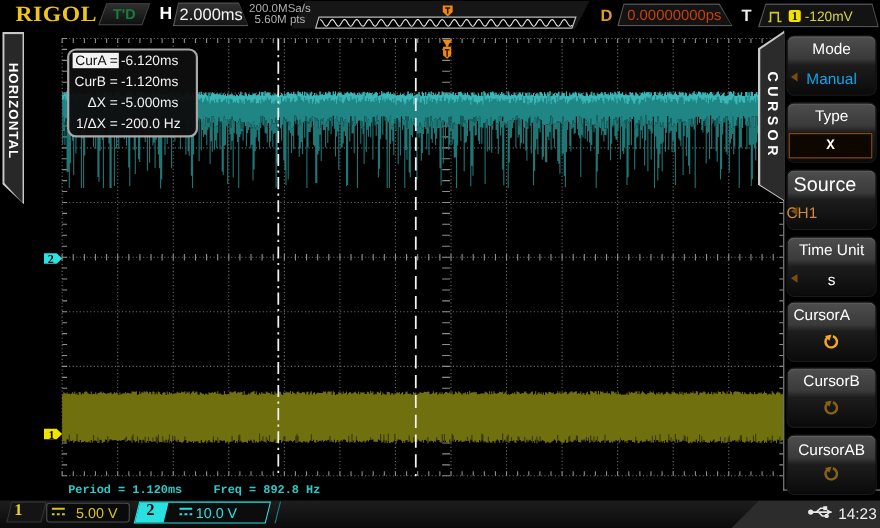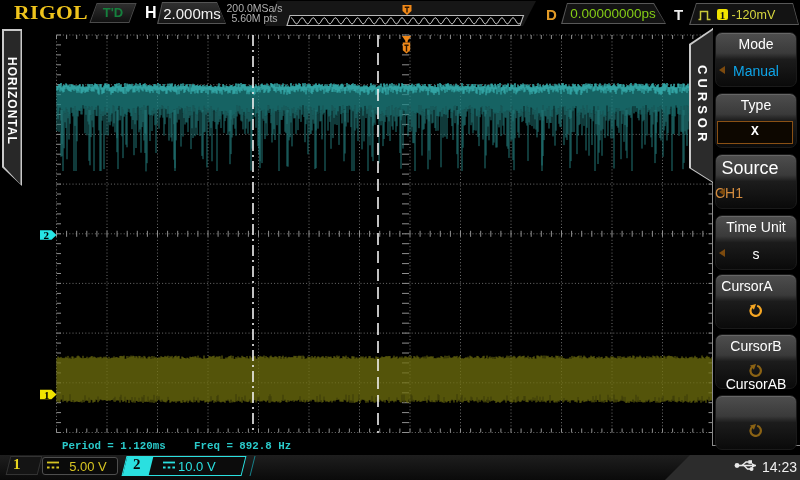--- a/index.html
+++ b/index.html
@@ -21,21 +21,21 @@
  <polygon points="17,1 276,1 263,26 5,26" fill="#161616"></polygon>
  <polygon points="30,15.5 263.5,15.5 260,25.5 27,25.5" fill="#000" stroke="#b8b8b8" stroke-width="1.1"></polygon>
  <path d="M31.0 17.8L31.5 17.9L32.0 18.3L32.5 18.8L33.0 19.5L33.5 20.3L34.0 21.2L34.5 22.0L35.0 22.7L35.5 23.3L36.0 23.7L36.5 23.8L37.0 23.7L37.5 23.4L38.0 22.8L38.5 22.2L39.0 21.3L39.5 20.5L40.0 19.7L40.5 18.9L41.0 18.4L41.5 18.0L42.0 17.8L42.5 17.9L43.0 18.2L43.5 18.7L44.0 19.4L44.5 20.2L45.0 21.0L45.5 21.8L46.0 22.6L46.5 23.2L47.0 23.6L47.5 23.8L48.0 23.7L48.5 23.5L49.0 23.0L49.5 22.3L50.0 21.5L50.5 20.7L51.0 19.8L51.5 19.1L52.0 18.5L52.5 18.0L53.0 17.8L53.5 17.8L54.0 18.1L54.5 18.6L55.0 19.2L55.5 20.0L56.0 20.8L56.5 21.7L57.0 22.4L57.5 23.1L58.0 23.5L58.5 23.8L59.0 23.8L59.5 23.5L60.0 23.1L60.5 22.4L61.0 21.7L61.5 20.8L62.0 20.0L62.5 19.2L63.0 18.6L63.5 18.1L64.0 17.8L64.5 17.8L65.0 18.0L65.5 18.5L66.0 19.1L66.5 19.8L67.0 20.7L67.5 21.5L68.0 22.3L68.5 23.0L69.0 23.5L69.5 23.7L70.0 23.8L70.5 23.6L71.0 23.2L71.5 22.6L72.0 21.8L72.5 21.0L73.0 20.2L73.5 19.4L74.0 18.7L74.5 18.2L75.0 17.9L75.5 17.8L76.0 18.0L76.5 18.4L77.0 18.9L77.5 19.7L78.0 20.5L78.5 21.3L79.0 22.2L79.5 22.8L80.0 23.4L80.5 23.7L81.0 23.8L81.5 23.7L82.0 23.3L82.5 22.7L83.0 22.0L83.5 21.2L84.0 20.3L84.5 19.5L85.0 18.8L85.5 18.3L86.0 17.9L86.5 17.8L87.0 17.9L87.5 18.3L88.0 18.8L88.5 19.5L89.0 20.3L89.5 21.2L90.0 22.0L90.5 22.7L91.0 23.3L91.5 23.7L92.0 23.8L92.5 23.7L93.0 23.4L93.5 22.8L94.0 22.2L94.5 21.3L95.0 20.5L95.5 19.7L96.0 18.9L96.5 18.4L97.0 18.0L97.5 17.8L98.0 17.9L98.5 18.2L99.0 18.7L99.5 19.4L100.0 20.2L100.5 21.0L101.0 21.8L101.5 22.6L102.0 23.2L102.5 23.6L103.0 23.8L103.5 23.7L104.0 23.5L104.5 23.0L105.0 22.3L105.5 21.5L106.0 20.7L106.5 19.8L107.0 19.1L107.5 18.5L108.0 18.0L108.5 17.8L109.0 17.8L109.5 18.1L110.0 18.6L110.5 19.2L111.0 20.0L111.5 20.8L112.0 21.7L112.5 22.4L113.0 23.1L113.5 23.5L114.0 23.8L114.5 23.8L115.0 23.5L115.5 23.1L116.0 22.4L116.5 21.7L117.0 20.8L117.5 20.0L118.0 19.2L118.5 18.6L119.0 18.1L119.5 17.8L120.0 17.8L120.5 18.0L121.0 18.5L121.5 19.1L122.0 19.8L122.5 20.7L123.0 21.5L123.5 22.3L124.0 23.0L124.5 23.5L125.0 23.7L125.5 23.8L126.0 23.6L126.5 23.2L127.0 22.6L127.5 21.8L128.0 21.0L128.5 20.2L129.0 19.4L129.5 18.7L130.0 18.2L130.5 17.9L131.0 17.8L131.5 18.0L132.0 18.4L132.5 18.9L133.0 19.7L133.5 20.5L134.0 21.3L134.5 22.2L135.0 22.8L135.5 23.4L136.0 23.7L136.5 23.8L137.0 23.7L137.5 23.3L138.0 22.7L138.5 22.0L139.0 21.2L139.5 20.3L140.0 19.5L140.5 18.8L141.0 18.3L141.5 17.9L142.0 17.8L142.5 17.9L143.0 18.3L143.5 18.8L144.0 19.5L144.5 20.3L145.0 21.2L145.5 22.0L146.0 22.7L146.5 23.3L147.0 23.7L147.5 23.8L148.0 23.7L148.5 23.4L149.0 22.8L149.5 22.2L150.0 21.3L150.5 20.5L151.0 19.7L151.5 18.9L152.0 18.4L152.5 18.0L153.0 17.8L153.5 17.9L154.0 18.2L154.5 18.7L155.0 19.4L155.5 20.2L156.0 21.0L156.5 21.8L157.0 22.6L157.5 23.2L158.0 23.6L158.5 23.8L159.0 23.7L159.5 23.5L160.0 23.0L160.5 22.3L161.0 21.5L161.5 20.7L162.0 19.8L162.5 19.1L163.0 18.5L163.5 18.0L164.0 17.8L164.5 17.8L165.0 18.1L165.5 18.6L166.0 19.2L166.5 20.0L167.0 20.8L167.5 21.7L168.0 22.4L168.5 23.1L169.0 23.5L169.5 23.8L170.0 23.8L170.5 23.5L171.0 23.1L171.5 22.4L172.0 21.7L172.5 20.8L173.0 20.0L173.5 19.2L174.0 18.6L174.5 18.1L175.0 17.8L175.5 17.8L176.0 18.0L176.5 18.5L177.0 19.1L177.5 19.8L178.0 20.7L178.5 21.5L179.0 22.3L179.5 23.0L180.0 23.5L180.5 23.7L181.0 23.8L181.5 23.6L182.0 23.2L182.5 22.6L183.0 21.8L183.5 21.0L184.0 20.2L184.5 19.4L185.0 18.7L185.5 18.2L186.0 17.9L186.5 17.8L187.0 18.0L187.5 18.4L188.0 18.9L188.5 19.7L189.0 20.5L189.5 21.3L190.0 22.2L190.5 22.8L191.0 23.4L191.5 23.7L192.0 23.8L192.5 23.7L193.0 23.3L193.5 22.7L194.0 22.0L194.5 21.2L195.0 20.3L195.5 19.5L196.0 18.8L196.5 18.3L197.0 17.9L197.5 17.8L198.0 17.9L198.5 18.3L199.0 18.8L199.5 19.5L200.0 20.3L200.5 21.2L201.0 22.0L201.5 22.7L202.0 23.3L202.5 23.7L203.0 23.8L203.5 23.7L204.0 23.4L204.5 22.8L205.0 22.2L205.5 21.3L206.0 20.5L206.5 19.7L207.0 18.9L207.5 18.4L208.0 18.0L208.5 17.8L209.0 17.9L209.5 18.2L210.0 18.7L210.5 19.4L211.0 20.2L211.5 21.0L212.0 21.8L212.5 22.6L213.0 23.2L213.5 23.6L214.0 23.8L214.5 23.7L215.0 23.5L215.5 23.0L216.0 22.3L216.5 21.5L217.0 20.7L217.5 19.8L218.0 19.1L218.5 18.5L219.0 18.0L219.5 17.8L220.0 17.8L220.5 18.1L221.0 18.6L221.5 19.2L222.0 20.0L222.5 20.8L223.0 21.7L223.5 22.4L224.0 23.1L224.5 23.5L225.0 23.8L225.5 23.8L226.0 23.5L226.5 23.1L227.0 22.4L227.5 21.7L228.0 20.8L228.5 20.0L229.0 19.2L229.5 18.6L230.0 18.1L230.5 17.8L231.0 17.8L231.5 18.0L232.0 18.5L232.5 19.1L233.0 19.8L233.5 20.7L234.0 21.5L234.5 22.3L235.0 23.0L235.5 23.5L236.0 23.7L236.5 23.8L237.0 23.6L237.5 23.2L238.0 22.6L238.5 21.8L239.0 21.0L239.5 20.2L240.0 19.4L240.5 18.7L241.0 18.2L241.5 17.9L242.0 17.8L242.5 18.0L243.0 18.4L243.5 18.9L244.0 19.7L244.5 20.5L245.0 21.3L245.5 22.2L246.0 22.8L246.5 23.4L247.0 23.7L247.5 23.8L248.0 23.7L248.5 23.3L249.0 22.7L249.5 22.0L250.0 21.2L250.5 20.3L251.0 19.5L251.5 18.8L252.0 18.3L252.5 17.9L253.0 17.8L253.5 17.9L254.0 18.3L254.5 18.8L255.0 19.5L255.5 20.3L256.0 21.2L256.5 22.0L257.0 22.7L257.5 23.3L258.0 23.7L258.5 23.8L259.0 23.7L259.5 23.4L260.0 22.8" fill="none" stroke="#e8e8e8" stroke-width="1"></path>
  <path d="M142.5 5h9v6l-4.5 4-4.5-4z" fill="#f08818"></path>
  <path d="M144.7 7.2h4.6M147 7.2v5.2" stroke="#301800" stroke-width="1.4" fill="none"></path>
 </svg>
 <div class="abs" style="left:546px;top:6px;font-size:15px;font-weight:bold;color:#e29a26">D</div>
 <div class="abs" style="left:559px;top:3px;width:107px;height:21px;background:#585858;clip-path:polygon(8px 0,95px 0,107px 21px,2px 21px)">
  <div class="abs" style="left:1px;top:1px;width:105px;height:19px;background:#131313;clip-path:polygon(7.5px 0,93.5px 0,105px 19px,2.5px 19px)"></div>
     </div>
-<div class="abs" style="left:567px;top:6px;width:92px;text-align:center;font-size:13.5px;color:#84cc16">0.00000000ps</div>
+<div class="abs" style="left:567px;top:6px;width:92px;text-align:center;font-size:13.5px;color:#c2410c">0.00000000ps</div>
 <div class="abs" style="left:674px;top:6px;font-size:15px;font-weight:bold;color:#eee">T</div>
 <div class="abs" style="left:686px;top:3px;width:113px;height:22px;background:#585858;clip-path:polygon(10px 0,107px 0,113px 22px,3px 22px)">
  <div class="abs" style="left:1px;top:1px;width:111px;height:20px;background:#131313;clip-path:polygon(9.5px 0,105.5px 0,111px 20px,3.5px 20px)"></div>
     </div>
 <svg class="abs" style="left:698px;top:8px" width="16" height="13" viewBox="0 0 16 13">
  <path d="M0.5 11.5h2v-8h7v8h3" fill="none" stroke="#c8c838" stroke-width="1.5"></path>
 </svg>
 <div class="abs" style="left:717px;top:8.5px;width:11px;height:11.5px;background:#f0e300;border-radius:2px;text-align:center;font-size:11px;font-weight:bold;color:#111;font-family:'Liberation Serif',serif;line-height:12px">1</div>
 <div class="abs" style="left:731.5px;top:7.5px;font-size:12.5px;color:#d6d63e">-120mV</div>
 
@@ -54,20 +54,30 @@
 <path d="M402.8 42.5h7.4v7.8l-3.7 3.2-3.7-3.2z" fill="#f08818"></path>
 <path d="M404.4 45.3h4.2M406.5 45.3v6.2" stroke="#301800" stroke-width="1.4" fill="none"></path>
 <polygon points="40,230.2 51.5,230.2 56.5,235 51.5,239.8 40,239.8" fill="#27e5e5"></polygon>
 <text x="43.5" y="239.3" font-size="11" font-weight="bold" fill="#000" font-family="Liberation Serif,serif">2</text>
 <polygon points="40,389.7 51.5,389.7 56.5,394.5 51.5,399.3 40,399.3" fill="#f0e300"></polygon>
 <text x="44" y="398.8" font-size="11" font-weight="bold" fill="#000" font-family="Liberation Serif,serif">1</text>
 <text x="62" y="448.5" font-size="10.8" font-weight="bold" fill="#2acaca" font-family="Liberation Mono,monospace">Period = 1.120ms</text>
 <text x="194" y="448.5" font-size="10.8" font-weight="bold" fill="#2acaca" font-family="Liberation Mono,monospace">Freq = 892.8 Hz</text>
 </svg>
 
+<div class="abs" style="left:61px;top:44px;width:119px;height:81px;background:rgba(14,14,14,.97);border:2px solid #a8a8a8;border-radius:8px;font-size:12.5px;color:#f2f2f2">
+ <div class="abs" style="left:3px;top:1.5px;width:42px;background:#f2f2f2;color:#111;text-align:right;padding-right:1px">CurA =</div>
+ <div class="abs" style="left:47px;top:1.5px">-6.120ms</div>
+ <div class="abs" style="left:3px;top:20.5px;width:42px;text-align:right;padding-right:1px">CurB =</div>
+ <div class="abs" style="left:47px;top:20.5px">-1.120ms</div>
+ <div class="abs" style="left:3px;top:39.5px;width:42px;text-align:right;padding-right:1px">ΔX =</div>
+ <div class="abs" style="left:47px;top:39.5px">-5.000ms</div>
+ <div class="abs" style="left:3px;top:58.5px;width:42px;text-align:right;padding-right:1px">1/ΔX =</div>
+ <div class="abs" style="left:47px;top:58.5px">-200.0 Hz</div>
+</div>
 
 <div class="abs" style="left:2px;top:29px;width:20px;height:157px;background:#c9c9c9;clip-path:polygon(0 0,100% 0,100% 100%,0 88%)">
  <div class="abs" style="left:1.5px;top:1.5px;width:17px;height:154px;background:#282828;clip-path:polygon(0 0,100% 0,100% 100%,0 88%)"></div>
  <div class="abs" style="left:3px;top:7px;width:14px;text-align:center;font-size:12px;font-weight:bold;color:#fff;writing-mode:vertical-rl;letter-spacing:1px;height:130px">HORIZONTAL</div>
 </div>
 <div class="abs" style="left:712px;top:28px;width:88px;height:418px;border-left:1px solid #8a8a8a;border-bottom:1px solid #8a8a8a;background:#000"></div>
     <div class="abs" style="left:715px;top:32px;width:82px;height:55px;border-radius:7px;background:linear-gradient(180deg,#4e4e4e 0,#3a3a3a 38%,#1c1c1c 50%,#0a0a0a 100%);border:1px solid #1a1a1a;box-shadow:inset 0 1px 0 #666"></div>
     <div class="abs" style="left:715px;top:36px;width:82px;text-align:center;font-size:14px;color:#fff">Mode</div>
     <div class="abs" style="left:715px;top:63px;width:82px;text-align:center;font-size:14px;color:#0ea5e9">Manual</div>
     <div class="abs" style="left:719px;top:66px;width:0;height:0;border-top:4.5px solid transparent;border-bottom:4.5px solid transparent;border-right:6px solid #7c4a0e"></div>
@@ -89,21 +99,21 @@
       <path d="M4.6 3.4A6 6 0 1 0 10.5 2" fill="none" stroke="#f5a623" stroke-width="2.6"></path>
       <path d="M9.2 0 L2.2 1.8 L6.8 6.6 Z" fill="#f5a623"></path>
     </svg>
     <div class="abs" style="left:715px;top:334px;width:82px;height:55px;border-radius:7px;background:linear-gradient(180deg,#4e4e4e 0,#3a3a3a 38%,#1c1c1c 50%,#0a0a0a 100%);border:1px solid #1a1a1a;box-shadow:inset 0 1px 0 #666"></div>
     <div class="abs" style="left:715px;top:338px;width:82px;text-align:center;font-size:14px;color:#fff">CursorB</div>
     <svg class="abs" style="left:747.5px;top:363.5px" width="14" height="13" viewBox="0 0 16 15">
       <path d="M4.6 3.4A6 6 0 1 0 10.5 2" fill="none" stroke="#8a6214" stroke-width="2.6"></path>
       <path d="M9.2 0 L2.2 1.8 L6.8 6.6 Z" fill="#8a6214"></path>
     </svg>
     <div class="abs" style="left:715px;top:394.5px;width:82px;height:55px;border-radius:7px;background:linear-gradient(180deg,#4e4e4e 0,#3a3a3a 38%,#1c1c1c 50%,#0a0a0a 100%);border:1px solid #1a1a1a;box-shadow:inset 0 1px 0 #666"></div>
-    <div class="abs" style="left:715px;top:376px;width:82px;text-align:center;font-size:14px;color:#fff">CursorAB</div>
+    <div class="abs" style="left:715px;top:401px;width:82px;text-align:center;font-size:14px;color:#fff">CursorAB</div>
     <svg class="abs" style="left:747.5px;top:424.0px" width="14" height="13" viewBox="0 0 16 15">
       <path d="M4.6 3.4A6 6 0 1 0 10.5 2" fill="none" stroke="#8a6214" stroke-width="2.6"></path>
       <path d="M9.2 0 L2.2 1.8 L6.8 6.6 Z" fill="#8a6214"></path>
     </svg>
 <div class="abs" style="left:689px;top:28px;width:24px;height:160px;background:#c9c9c9;clip-path:polygon(0 16px,100% 0,100% 155px,0 140px)">
  <div class="abs" style="left:2px;top:2px;width:22px;height:156px;background:#2b2b2b;clip-path:polygon(0 15px,100% 0,100% 152px,0 138px)"></div>
  <div class="abs" style="left:5px;top:12px;width:16px;text-align:center;font-size:13px;font-weight:bold;color:#fff;writing-mode:vertical-rl;letter-spacing:4px;height:130px">CURSOR</div>
 </div>
 
 <div class="abs" style="left:0;top:455px;width:800px;height:25px;background:linear-gradient(180deg,#1e1e1e,#0a0a0a)"></div>

